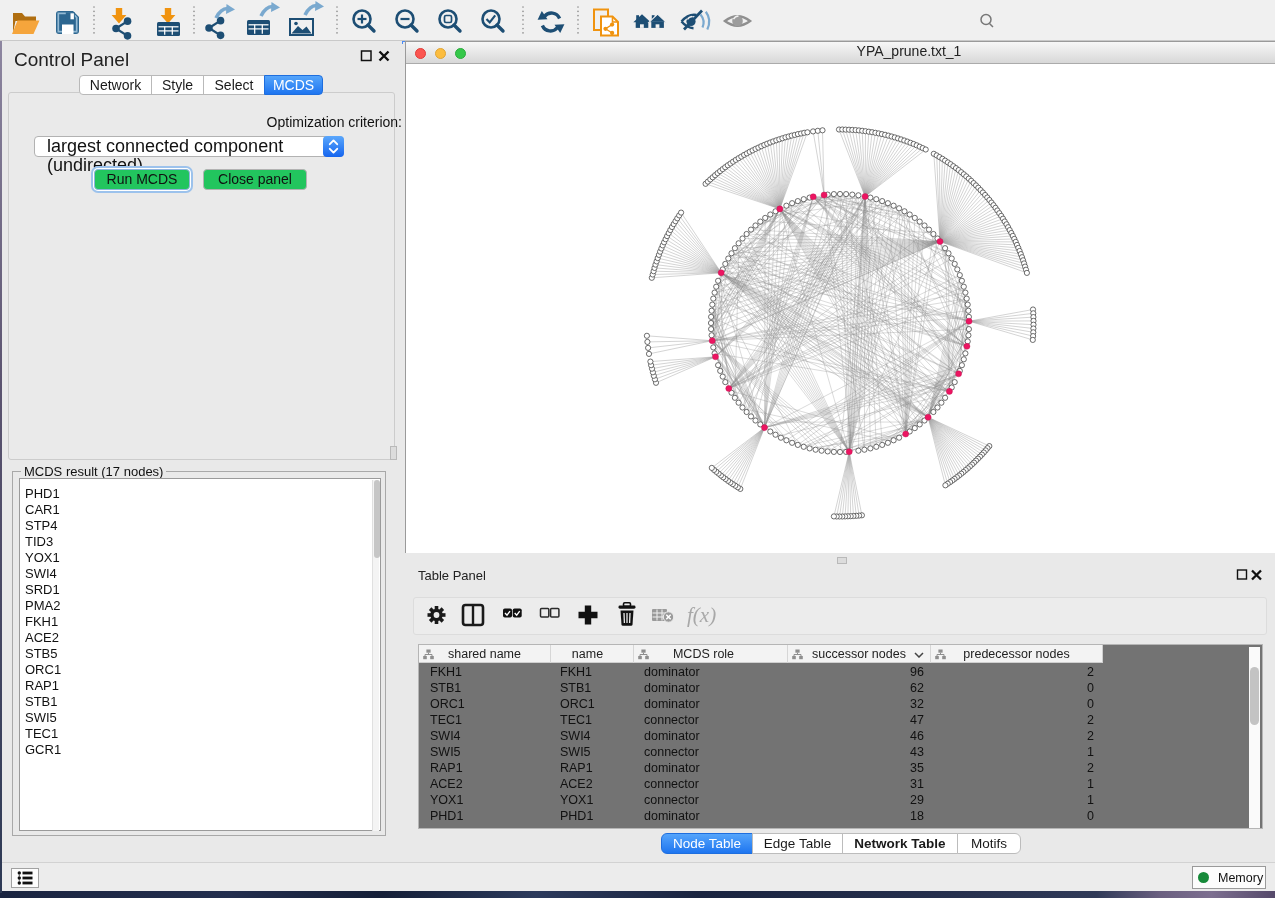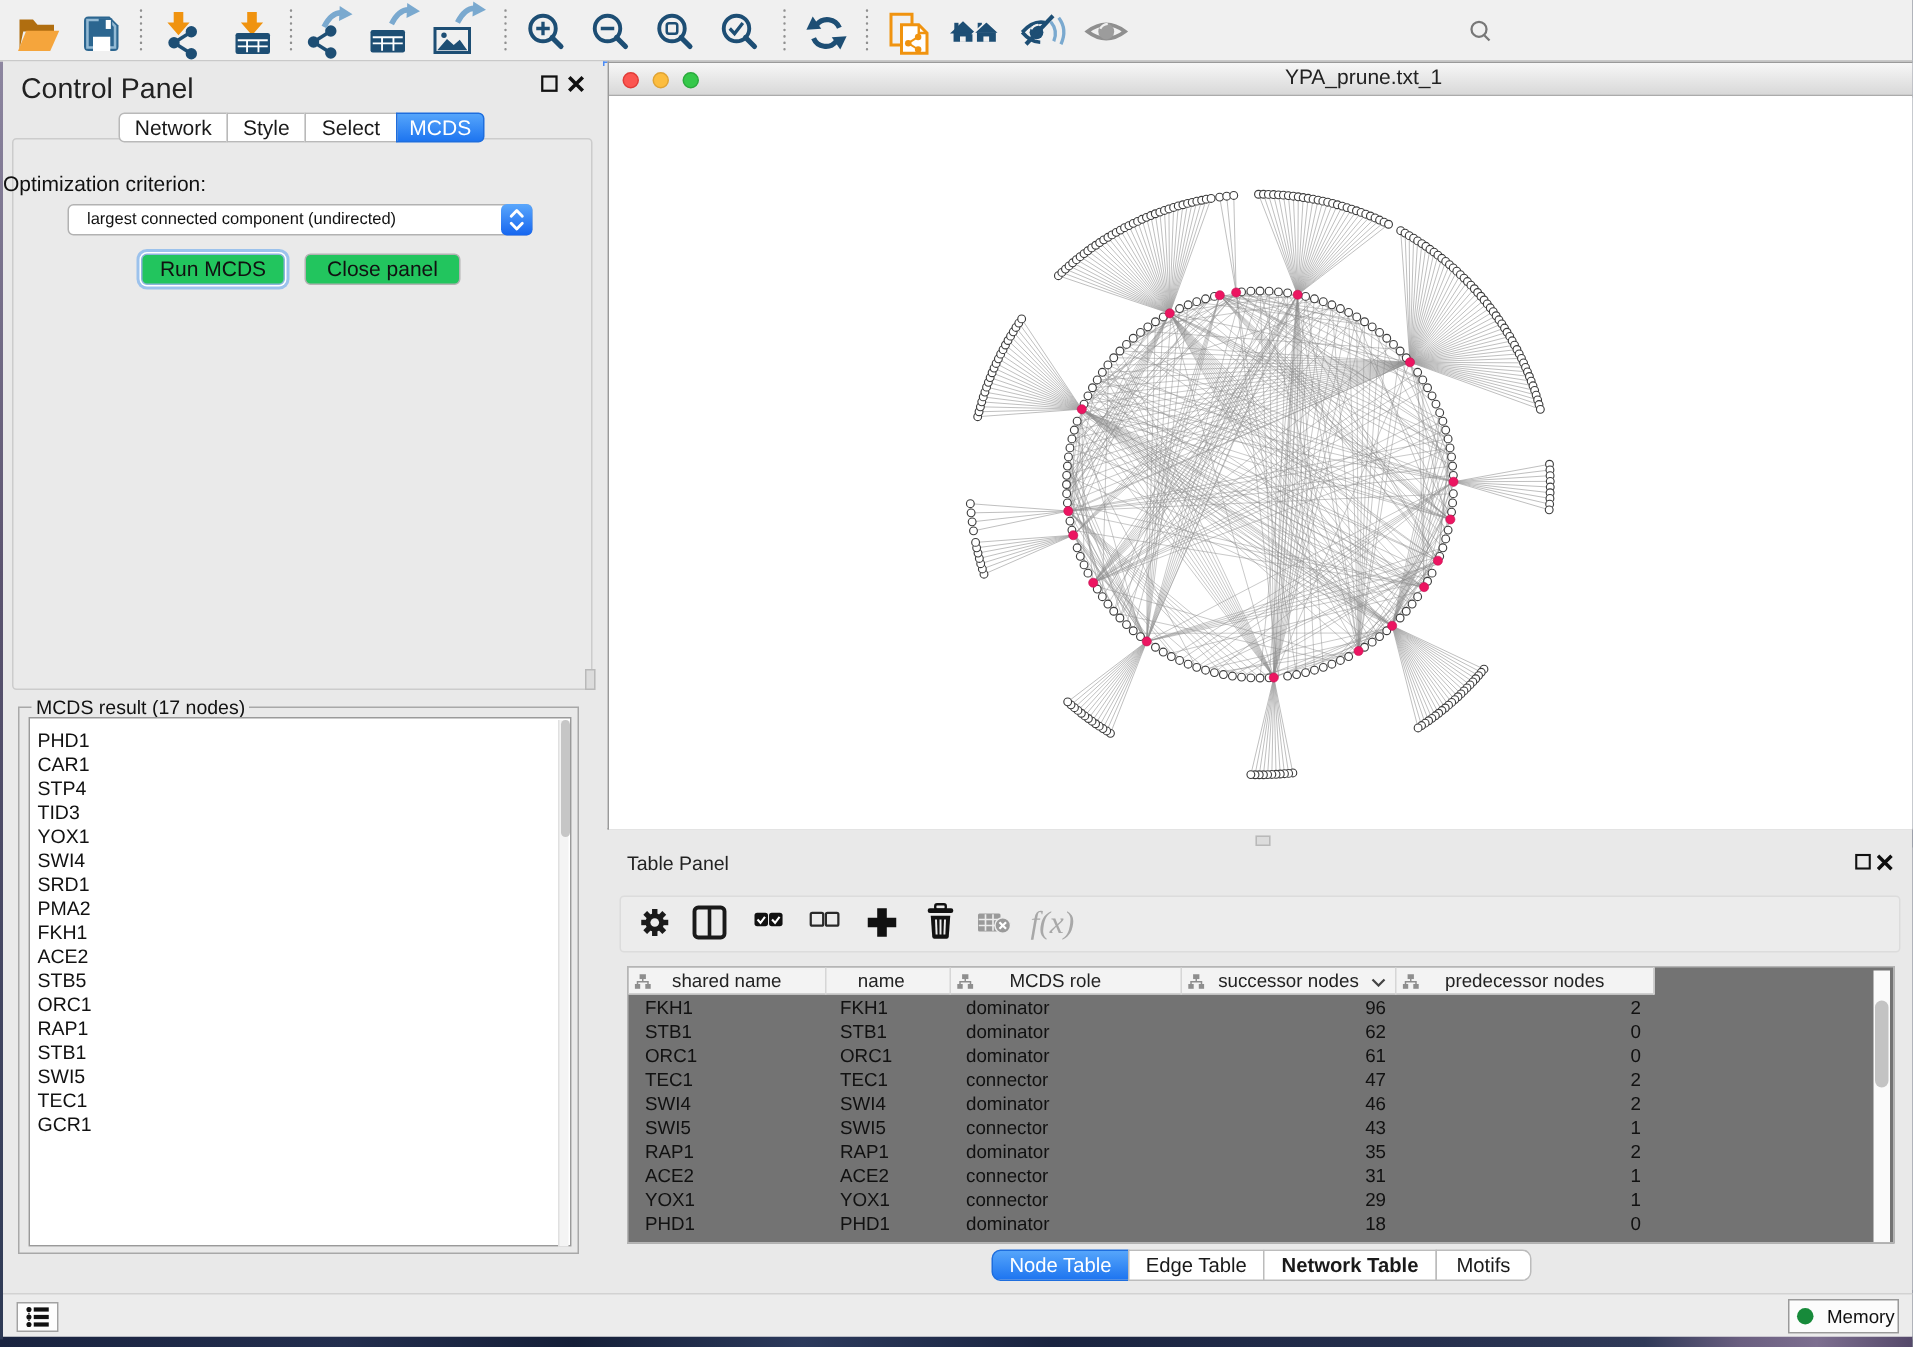--- a/index.html
+++ b/index.html
@@ -13,22 +13,22 @@
 
 #topbar { position:absolute; left:0; top:0; width:1275px; height:41px; background:#f0f0f0; border-bottom:1px solid #c9c9c9; }
 
 
 #cpanel { position:absolute; left:2px; top:41px; width:400px; height:821px; background:#e9e9e9; }
 #cpanel .title { position:absolute; left:12px; top:8px; font-size:19px; color:#222; }
 #tabs { position:absolute; left:77px; top:33.5px; height:20px; }
 .tab { position:absolute; top:0; height:20px; background:#fff; border:1px solid #b9b9b9; color:#1a1a1a; font-size:14px; text-align:center; line-height:19px; }
 .tab.sel { background:linear-gradient(180deg,#55a5fb,#1e75f0); color:#fff; border-color:#1e6ede; }
 #tabpanel { position:absolute; left:6px; top:51px; width:387px; height:368px; background:#eaeaea; border:1px solid #cccccc; border-radius:3px; }
-#optlabel { position:absolute; left:0; top:72.5px; width:400px; text-align:left; font-size:14px; color:#111; }
-#dropdown { position:absolute; left:43px; top:95px; width:310px; height:21px; background:#fff; border:1px solid #b2b2b2; border-radius:4px; font-size:11px; color:#111; line-height:19px; padding-left:12px; }
+#optlabel { position:absolute; left:0; top:72.5px; width:400px; text-align:right; font-size:14px; color:#111; }
+#dropdown { position:absolute; left:32px; top:95px; width:310px; height:21px; background:#fff; border:1px solid #b2b2b2; border-radius:4px; font-size:18px; color:#111; line-height:19px; padding-left:12px; }
 #spinner { position:absolute; right:-1px; top:-1px; width:21px; height:21px; border-radius:4px; background:linear-gradient(180deg,#5aa7fc,#1565ef); }
 .btn { position:absolute; height:21px; background:#22c55e; border:1px solid #b2b2b2; border-radius:4px; font-size:14px; color:#111; text-align:center; line-height:19px; }
 #runbtn { left:92px; top:128px; width:96px; box-shadow:0 0 0 1px #fff, 0 0 0 3px #9cc2ec; border-color:#8fb4dd; }
 #closebtn { left:201px; top:128px; width:104px; }
 
 #fieldset { position:absolute; left:10px; top:430px; width:374px; height:365px; border:1px solid #a8a8a8; }
 #legend { position:absolute; left:8px; top:-8px; background:#e9e9e9; padding:0 3px; font-size:13px; color:#111; }
 #mlist { position:absolute; left:6px; top:6px; width:362px; height:353px; background:#fff; border:1px solid #9a9a9a; font-size:13px; color:#111; }
 #mlist .it { position:absolute; left:5px; height:16px; line-height:16px; }
 #mscroll { position:absolute; right:1px; top:1px; width:7px; height:351px; background:#f4f4f4; border-left:1px solid #e0e0e0; }
@@ -1228,21 +1228,21 @@
 <div class="trow" style="left:425px;top:19px;width:80px;text-align:right;">96</div>
 <div class="trow" style="left:595px;top:19px;width:80px;text-align:right;">2</div>
 <div class="trow" style="left:11px;top:35px;">STB1</div>
 <div class="trow" style="left:141px;top:35px;">STB1</div>
 <div class="trow" style="left:225px;top:35px;">dominator</div>
 <div class="trow" style="left:425px;top:35px;width:80px;text-align:right;">62</div>
 <div class="trow" style="left:595px;top:35px;width:80px;text-align:right;">0</div>
 <div class="trow" style="left:11px;top:51px;">ORC1</div>
 <div class="trow" style="left:141px;top:51px;">ORC1</div>
 <div class="trow" style="left:225px;top:51px;">dominator</div>
-<div class="trow" style="left:425px;top:51px;width:80px;text-align:right;">61</div>
+<div class="trow" style="left:425px;top:51px;width:80px;text-align:right;">32</div>
 <div class="trow" style="left:595px;top:51px;width:80px;text-align:right;">0</div>
 <div class="trow" style="left:11px;top:67px;">TEC1</div>
 <div class="trow" style="left:141px;top:67px;">TEC1</div>
 <div class="trow" style="left:225px;top:67px;">connector</div>
 <div class="trow" style="left:425px;top:67px;width:80px;text-align:right;">47</div>
 <div class="trow" style="left:595px;top:67px;width:80px;text-align:right;">2</div>
 <div class="trow" style="left:11px;top:83px;">SWI4</div>
 <div class="trow" style="left:141px;top:83px;">SWI4</div>
 <div class="trow" style="left:225px;top:83px;">dominator</div>
 <div class="trow" style="left:425px;top:83px;width:80px;text-align:right;">46</div>

